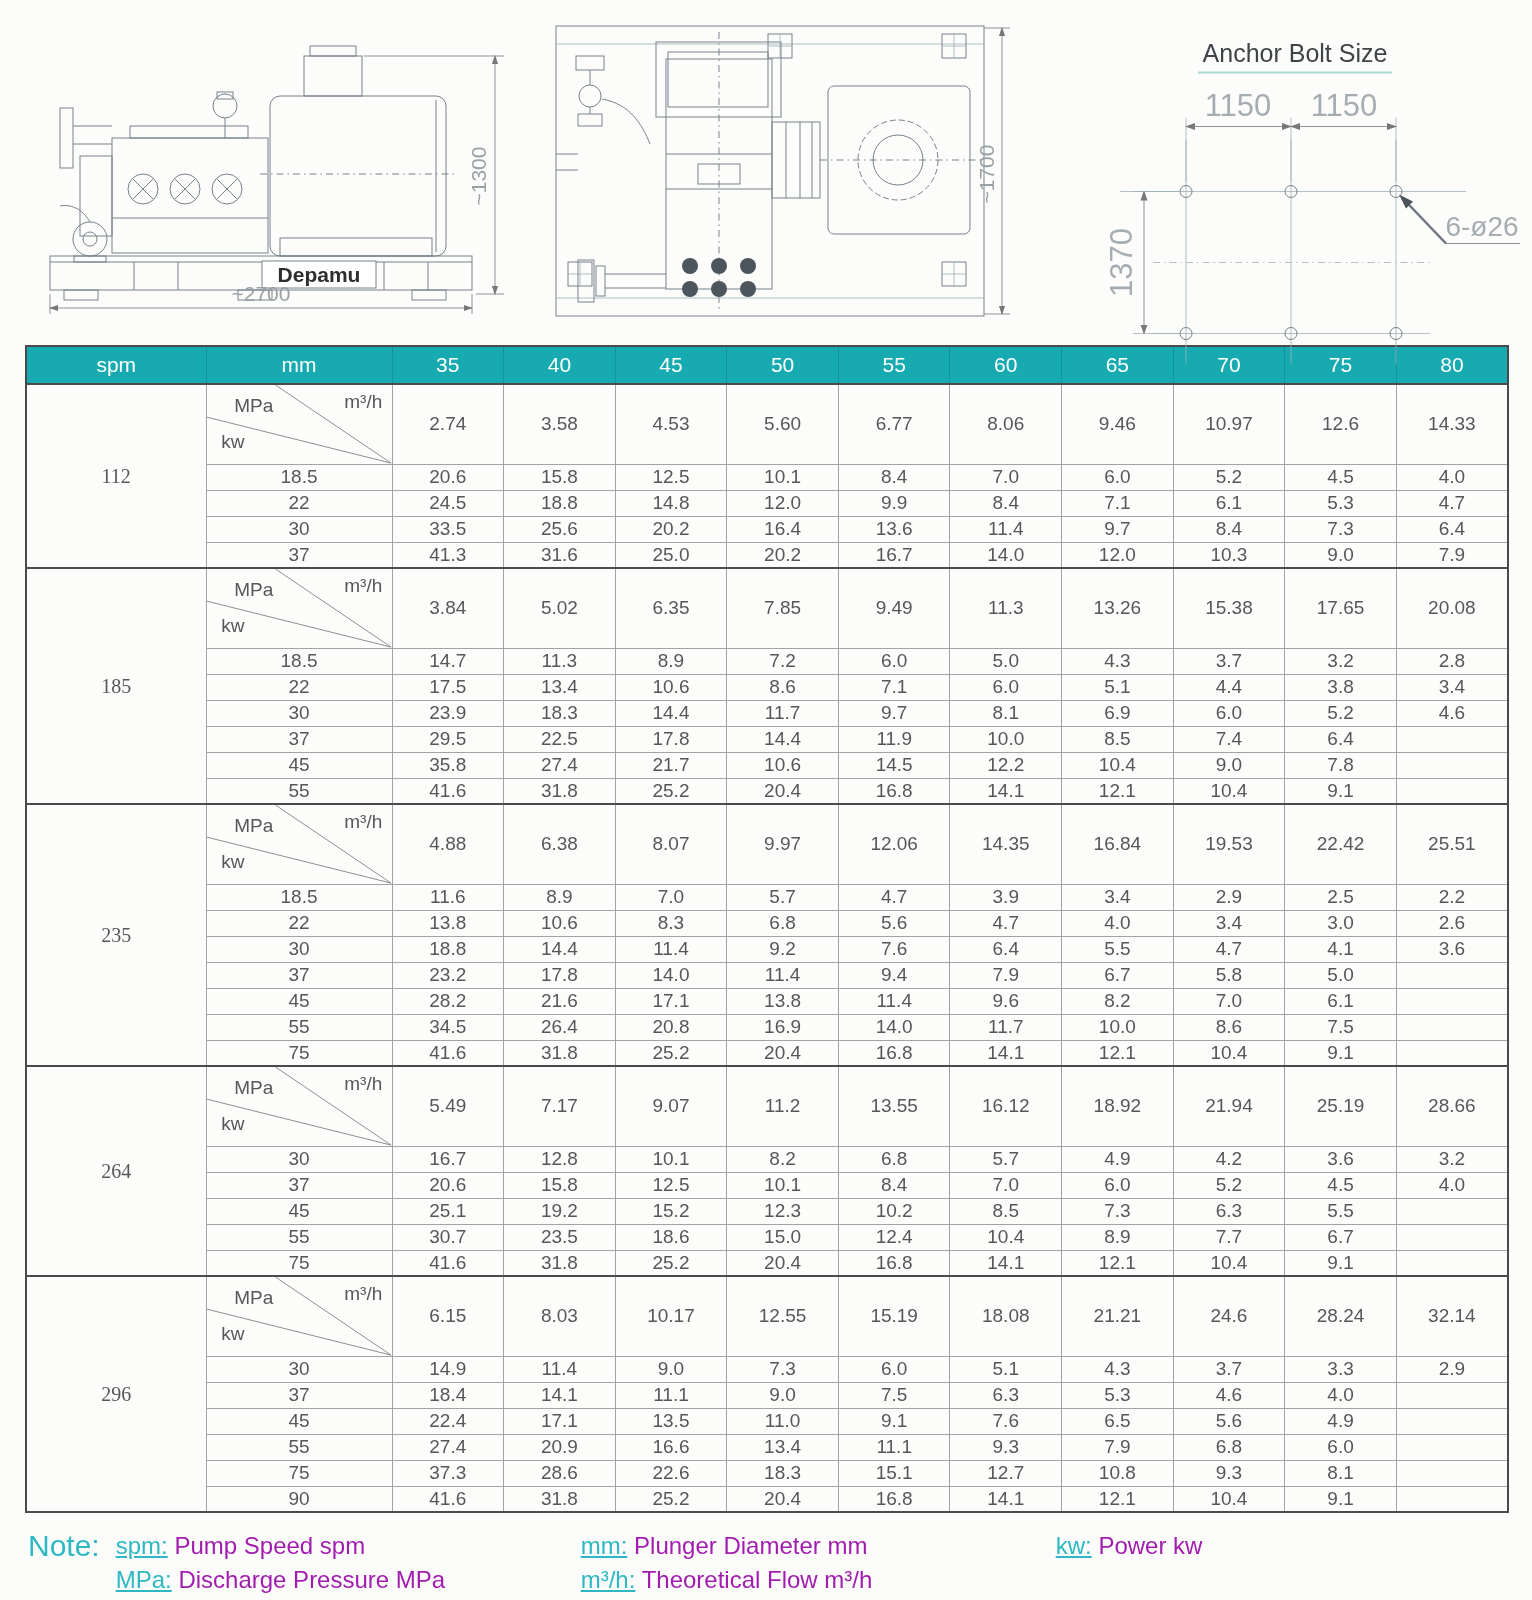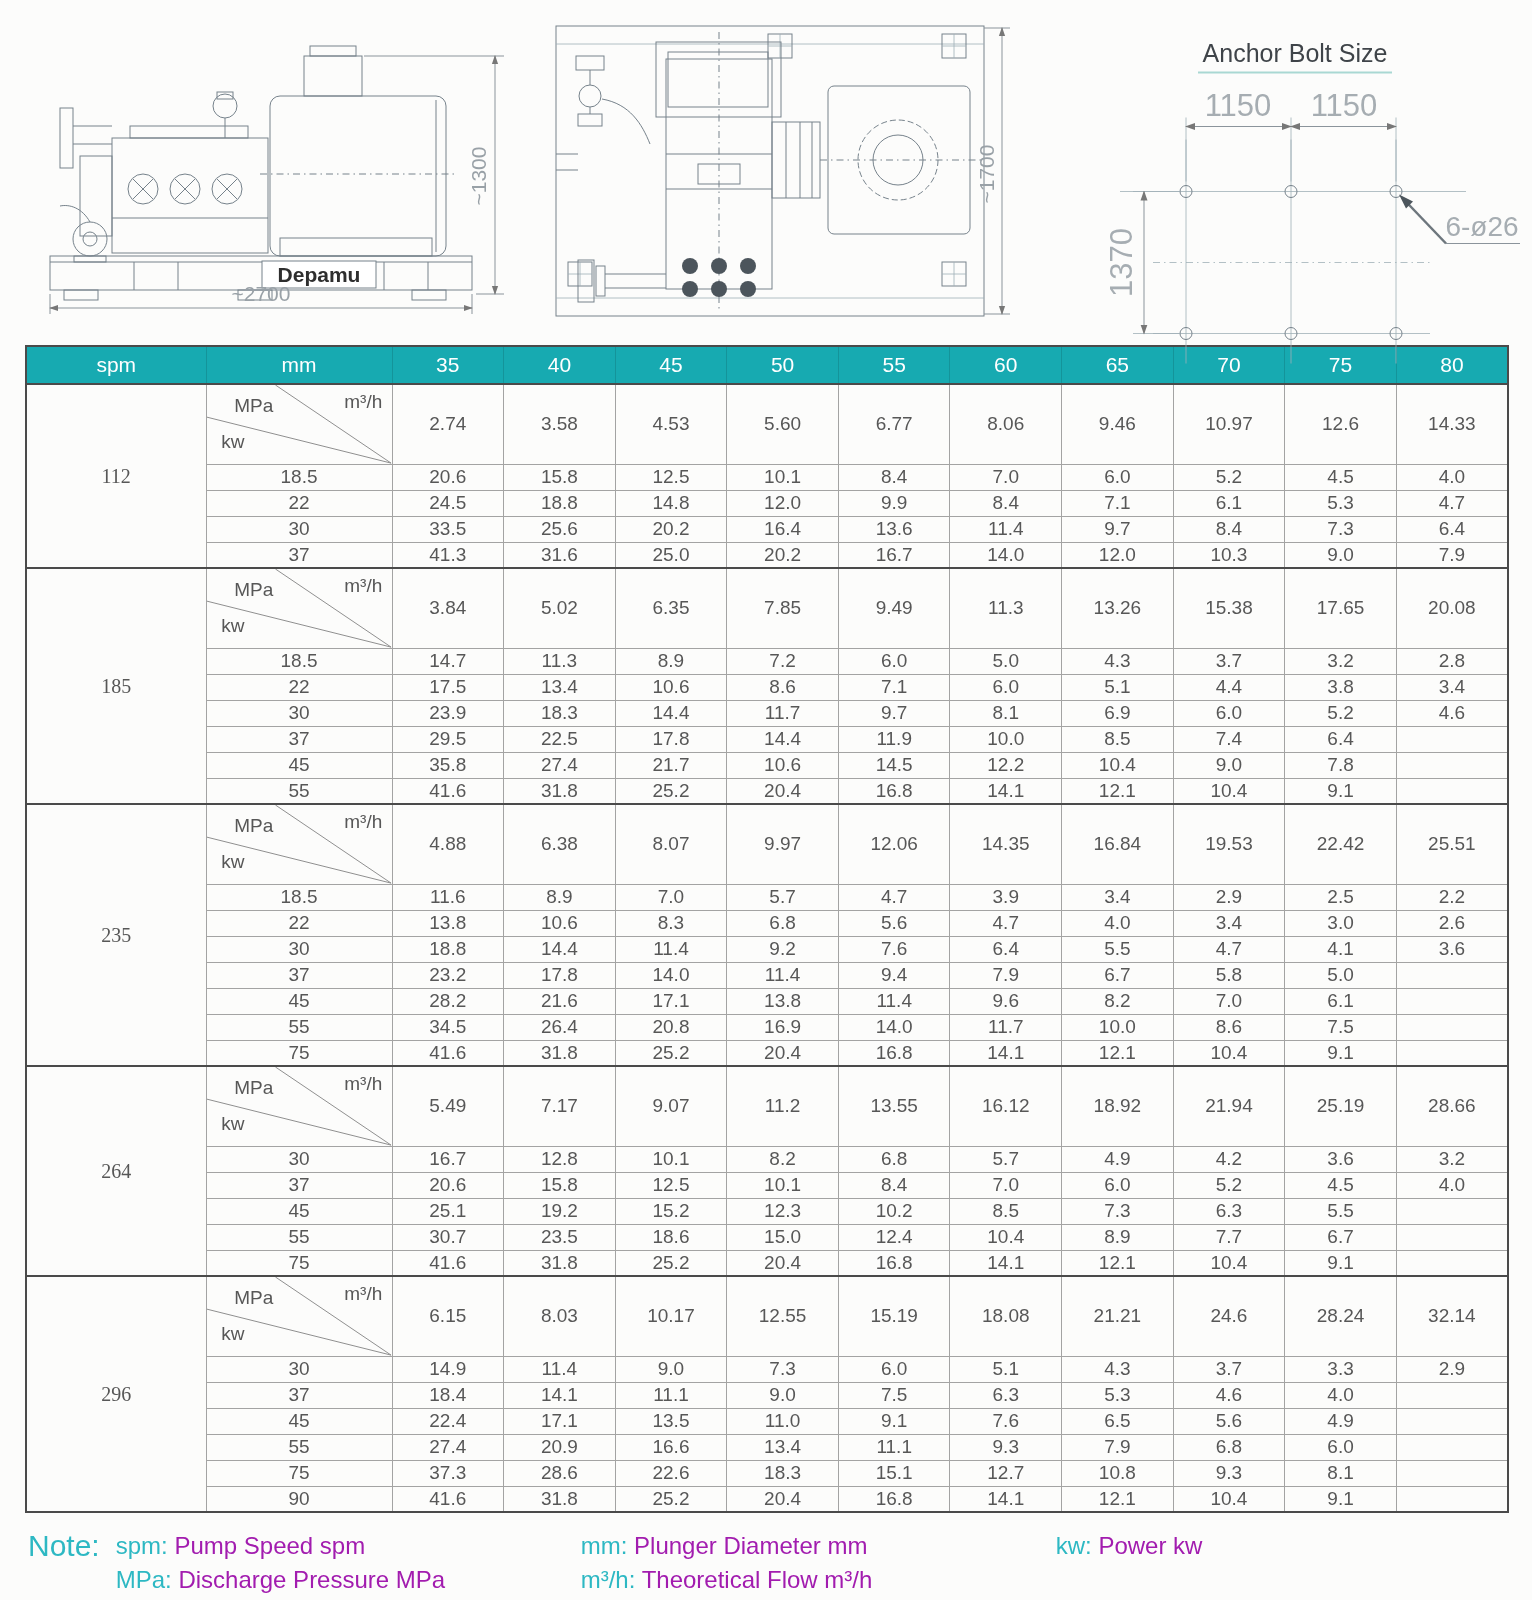--- a/index.html
+++ b/index.html
@@ -62,21 +62,21 @@
   .diag-cell span{position:absolute;font-size:19px;color:var(--txt);line-height:1;}
   .d-mpa{left:15%;top:14%;}
   .d-flow{right:5%;top:9%;}
   .d-kw{left:8%;bottom:16%;}
 
   
   .note{display:flex;align-items:flex-start;margin:14px 0 0 28px;}
   .note-label{color:var(--note-accent);font-size:30px;line-height:1.1;margin-right:16px;white-space:nowrap;}
   .legend{display:grid;grid-template-columns:455px 465px auto;row-gap:6px;column-gap:10px;padding-top:3px;}
   .legend-item{font-size:24px;white-space:nowrap;}
-  .legend-item .term{color:var(--note-accent);}
+  .legend-item .term{color:var(--note-accent);text-decoration:underline;}
   .legend-item .def{color:#a21caf;}
 </style>
 </head>
 <body>
 
 <div class="drawings" data-name="technical-drawings">
 
   <div class="drawing d1" data-name="pump-side-view-drawing">
     <svg viewBox="0 0 505 330" data-name="pump-side-view-svg">
       <defs>

